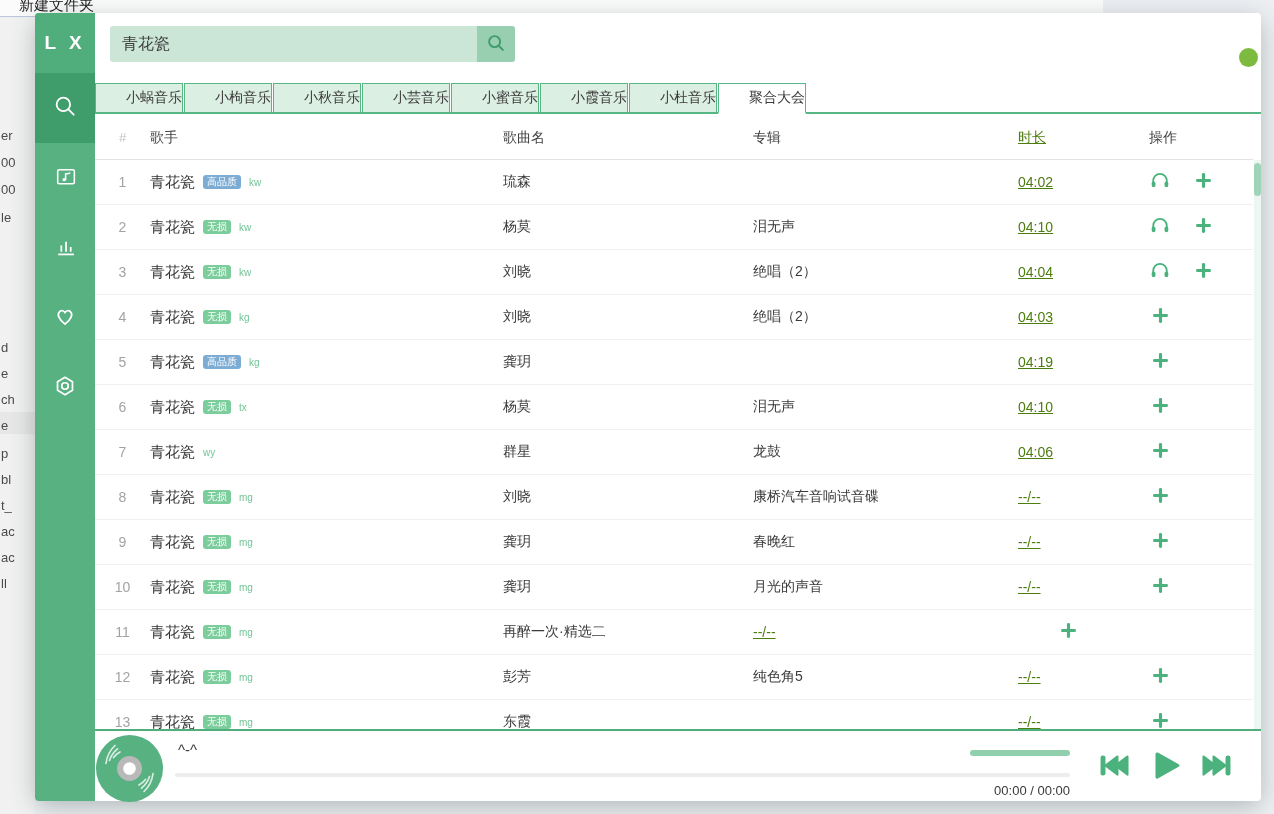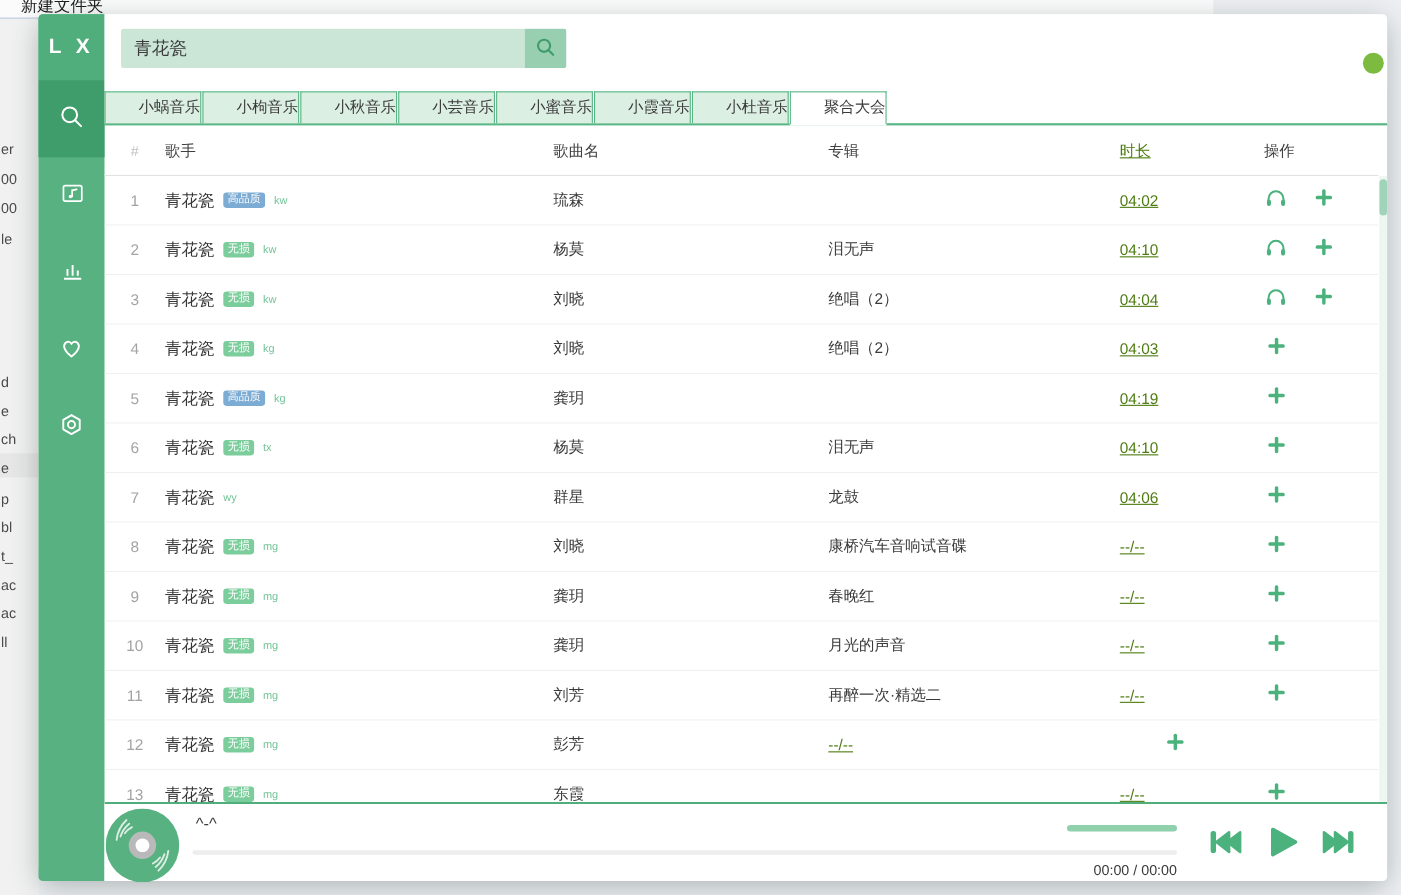--- a/index.html
+++ b/index.html
@@ -451,21 +451,20 @@
       </span>
     </span>
   </div>
         <div class="trow grid">
     <span class="c-idx">11</span>
     <span class="c-song">
       <span>青花瓷</span>
       <span class="badge lossless">无损</span>
       <span class="source">mg</span>
     </span>
-    <span class="c-singer">刘芳</span>
     <span class="c-album">再醉一次·精选二</span>
     <span class="c-dur">--/--</span>
     <span class="c-act">
 
       <span class="act-btn">
         <span>
           <svg width="21" height="21" viewBox="0 0 24 24" fill="#4bb27e">
             <rect x="10.2" y="3.5" width="3.6" height="17" rx="1.6"></rect>
             <rect x="3.5" y="10.2" width="17" height="3.6" rx="1.6"></rect>
           </svg>
@@ -474,20 +473,21 @@
     </span>
   </div>
         <div class="trow grid">
     <span class="c-idx">12</span>
     <span class="c-song">
       <span>青花瓷</span>
       <span class="badge lossless">无损</span>
       <span class="source">mg</span>
     </span>
     <span class="c-singer">彭芳</span>
+    <span class="c-album">纯色角5</span>
     <span class="c-dur">--/--</span>
     <span class="c-act">
 
       <span class="act-btn">
         <span>
           <svg width="21" height="21" viewBox="0 0 24 24" fill="#4bb27e">
             <rect x="10.2" y="3.5" width="3.6" height="17" rx="1.6"></rect>
             <rect x="3.5" y="10.2" width="17" height="3.6" rx="1.6"></rect>
           </svg>
         </span>

